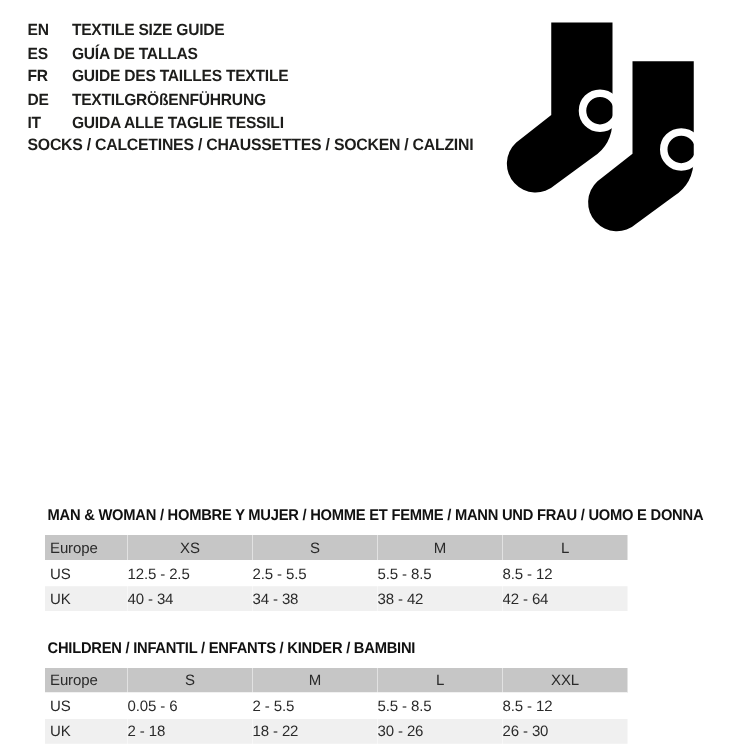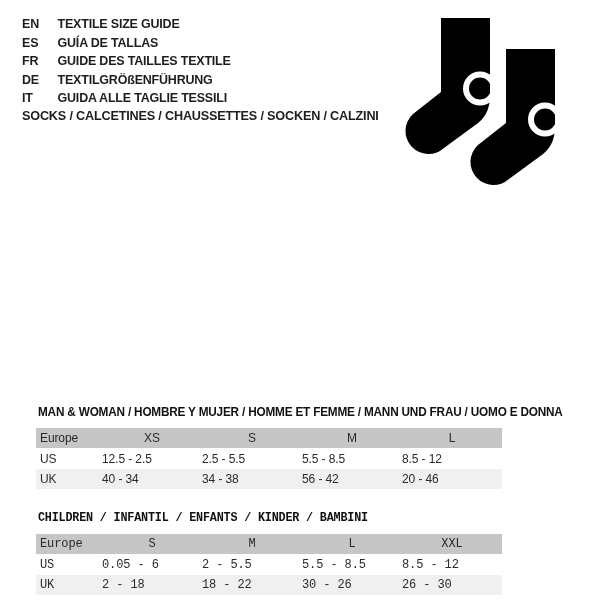--- a/index.html
+++ b/index.html
@@ -14,21 +14,21 @@
   
   .category{
     position:absolute;left:22px;top:108px;font-weight:700;font-size:13.2px;
     letter-spacing:-0.2px;white-space:nowrap;transform:scaleX(0.96);transform-origin:left top;
   }
   
   .socks{position:absolute;left:0;top:0;pointer-events:none;}
   
   .table-block{position:absolute;left:36px;width:466px;}
   #table-0{top:405px;}
-  #table-1{top:511px;font-family:Liberation Mono, monospace;}
+  #table-1{top:511px;}
   .table-title{
     font-size:12.4px;font-weight:700;margin:0 0 0 2px;height:23px;line-height:15px;
     letter-spacing:-0.2px;white-space:nowrap;transform:scaleX(0.95);transform-origin:left top;color:#111;
   }
   table{width:466px;border-collapse:collapse;table-layout:fixed;font-size:12px;color:#2a2a2a;}
   th,td{height:20px;padding:0;font-weight:400;letter-spacing:-0.1px;overflow:hidden;}
   thead tr{background:var(--header-bg,#c6c6c6);}
   thead th{border-bottom:1px solid #fff;}
   tbody tr.alt{background:var(--alt-row-bg,#f0f0f0);margin-left:16px;}
   .col-label{text-align:left;padding-left:4px;}
@@ -94,22 +94,22 @@
             <td class="col-label">US</td>
             <td>12.5 - 2.5</td>
             <td>2.5 - 5.5</td>
             <td>5.5 - 8.5</td>
             <td>8.5 - 12</td>
           </tr>
           <tr class="alt">
             <td class="col-label">UK</td>
             <td>40 - 34</td>
             <td>34 - 38</td>
-            <td>56 - 42</td>
-            <td>20 - 46</td>
+            <td>38 - 42</td>
+            <td>42 - 64</td>
           </tr>
         </tbody>
     </table>
   </section>
 
   <section class="table-block" id="table-1">
     <h2 class="table-title">CHILDREN / INFANTIL / ENFANTS / KINDER / BAMBINI</h2>
     <table>
       <colgroup>
           <col style="width:66px">

